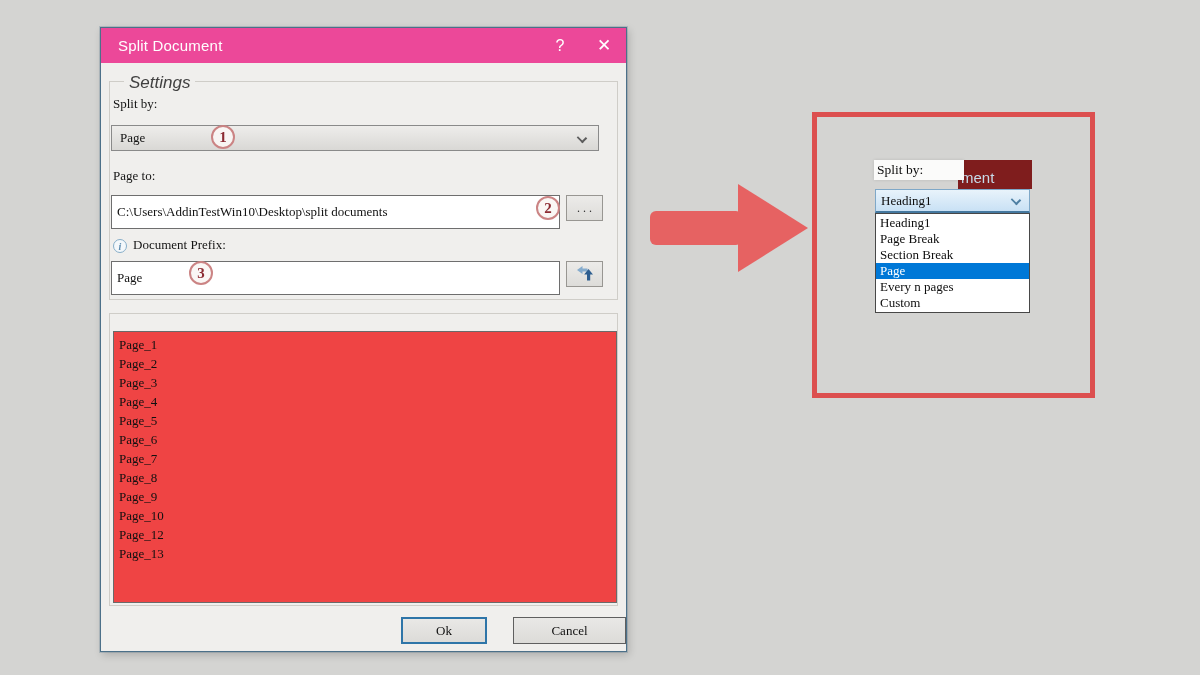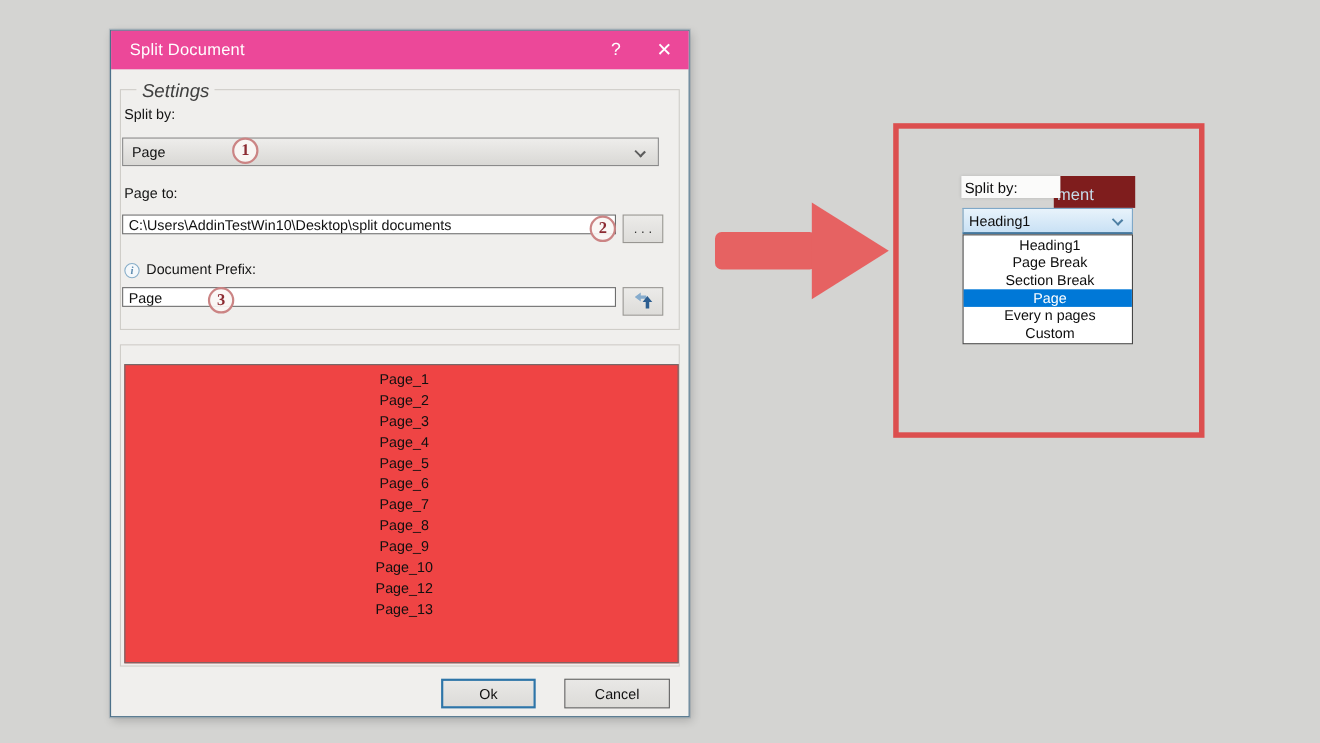--- a/index.html
+++ b/index.html
@@ -1,19 +1,19 @@
 <!DOCTYPE html>
 <html><head>
 <meta charset="utf-8">
 <style>
   * { margin:0; padding:0; box-sizing:border-box; }
   html,body { width:1200px; height:675px; }
   body { background:#d4d4d2; position:relative; overflow:hidden;
          font-family:"Liberation Sans", sans-serif; }
-  .mono { font-family:Liberation Sans, sans-serif;text-align:center; }
+  .mono { font-family:Liberation Serif, serif; }
 
   
   .dialog { position:absolute; left:100px; top:27px; width:527px; height:625px;
             background:#f0efed; border:1px solid #4c7089;
             box-shadow:0 0 0 1px rgba(76,112,137,.25), 2px 3px 8px rgba(0,0,0,.18); }
   .titlebar { position:absolute; left:0; top:0; right:0; height:35px; background:#ec4899;
               display:flex; align-items:center; padding-left:17px; color:#fff; }
   .titlebar .title { flex:1; font-size:15px; letter-spacing:.2px; }
   .tb-btn { width:44px; height:35px; display:flex; align-items:center; justify-content:center;
             color:#fff; font-size:16px; cursor:default; }
@@ -25,21 +25,21 @@
 
   .lbl { position:absolute; font-size:13px; color:#141414; }
 
   .combo { position:absolute; height:26px; border:1px solid #8a8a8a;
            background:linear-gradient(180deg,#eeedeb,#d9d8d5);
            display:flex; align-items:center; padding-left:8px; font-size:13px; color:#111; }
   .chev { position:absolute; right:12px; top:8px; width:8px; height:8px;
           border-right:2px solid #5c5c5c; border-bottom:2px solid #5c5c5c;
           transform:rotate(45deg) scale(1,.85); }
 
-  .tinput { position:absolute; height:18px; border:1px solid #6e6e6e; background:#fff;
+  .tinput { position:absolute; height:34px; border:1px solid #6e6e6e; background:#fff;
             display:flex; align-items:center; padding-left:5px; font-size:13px; color:#111;
             white-space:nowrap; overflow:hidden; }
 
   .sq-btn { position:absolute; width:37px; height:26px; border:1px solid #989692;
             background:linear-gradient(180deg,#ecebe9,#dddcd9);
             display:flex; align-items:center; justify-content:center;
             font-size:12px; color:#333; }
 
   .info-ic { position:absolute; width:14px; height:14px; border:1px solid #87aec9;
              border-radius:50%; color:#5e8cb0; font:italic bold 10px "Liberation Serif",serif;
@@ -140,21 +140,21 @@
     <div class="row">Page_6</div>
     <div class="row">Page_7</div>
     <div class="row">Page_8</div>
     <div class="row">Page_9</div>
     <div class="row">Page_10</div>
     <div class="row">Page_12</div>
     <div class="row">Page_13</div>
   </div>
 
   <div class="dlg-btn ok mono" style="left:300px; top:589px; width:86px;">Ok</div>
-  <div class="dlg-btn cancel mono" style="left:412px; top:589px; width:96px;">Cancel</div>
+  <div class="dlg-btn cancel mono" style="left:412px; top:589px; width:113px;">Cancel</div>
 
   <span class="num-circle" style="left:110px; top:97px;">1</span>
   <span class="num-circle" style="left:435px; top:168px;">2</span>
   <span class="num-circle" style="left:88px; top:233px;">3</span>
 </div>
 
 <svg class="arrow-svg" width="162" height="92" viewBox="0 0 162 92">
   <rect x="2" y="29" width="92" height="34" rx="6" fill="#e66262"></rect>
   <polygon points="90,2 160,46 90,90" fill="#e66262"></polygon>
 </svg>

